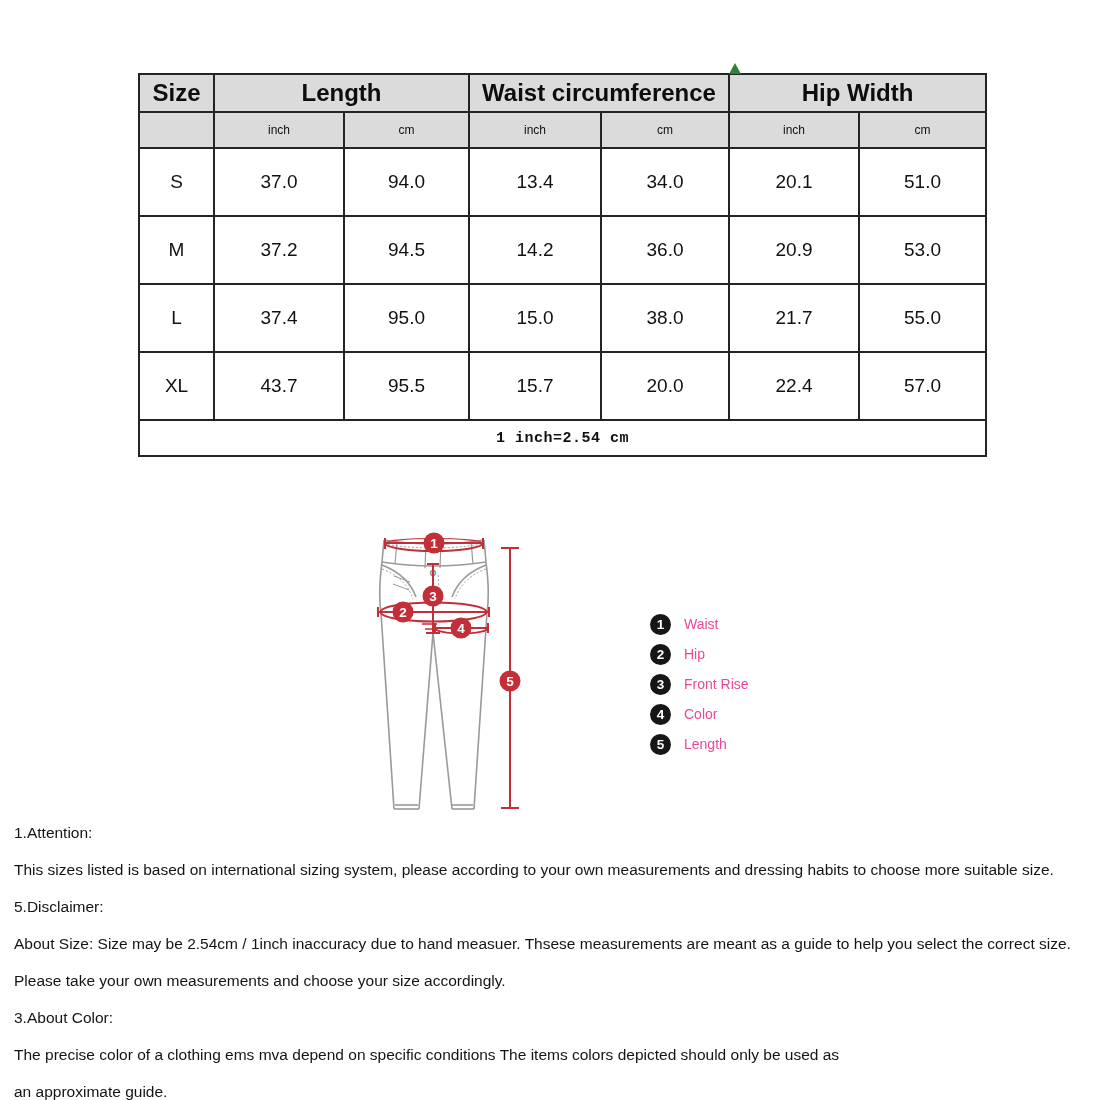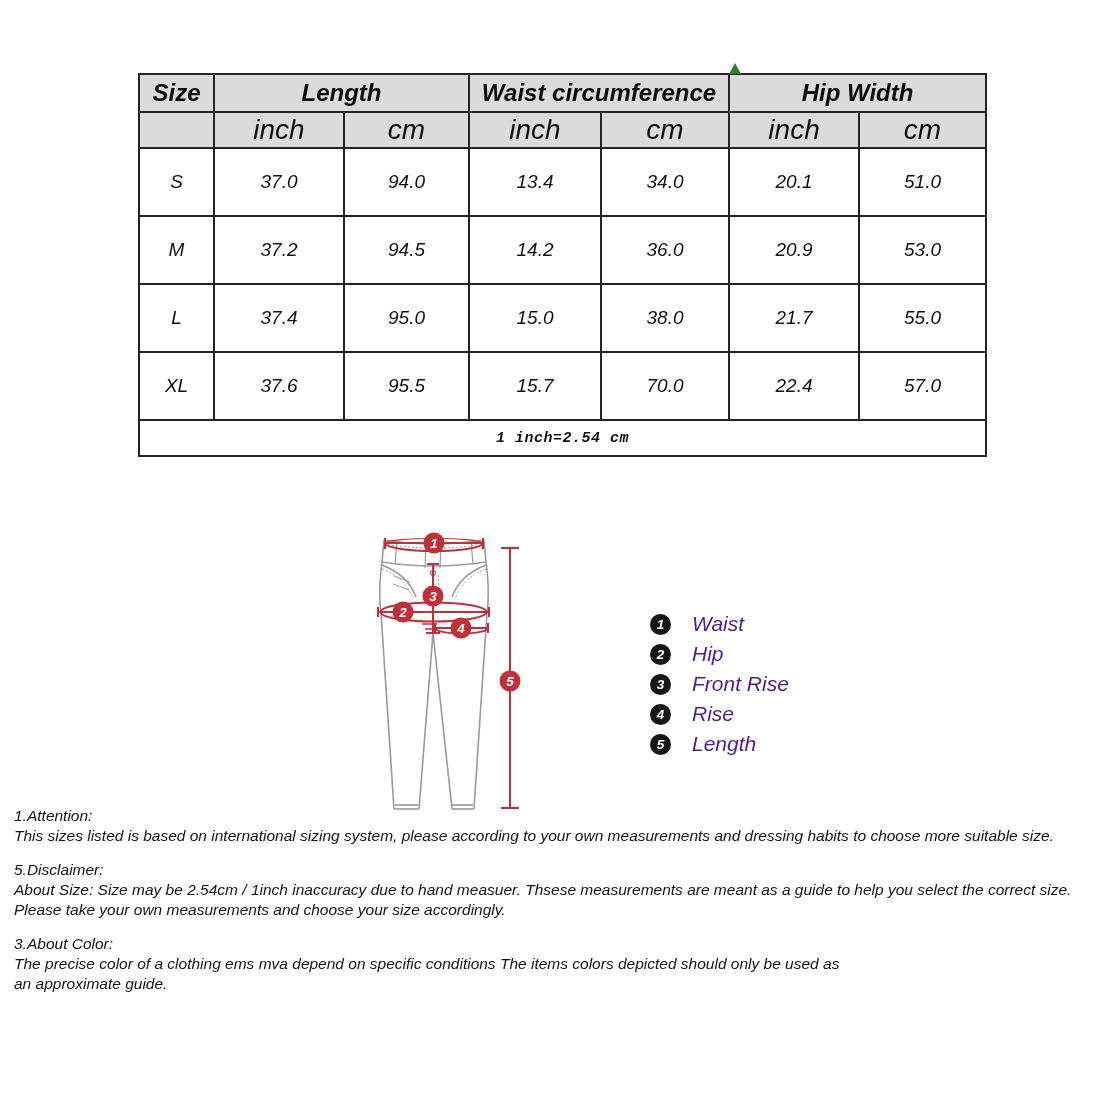--- a/index.html
+++ b/index.html
@@ -1,58 +1,58 @@
 <!DOCTYPE html>
 <html><head>
 <meta charset="utf-8">
 <style>
   html,body{margin:0;padding:0;background:#fff;}
   #canvas{
     position:relative;width:1100px;height:1100px;background:#ffffff;
-    font-family:"Liberation Sans",sans-serif;color:#111;overflow:hidden;font-style:italic;
+    font-family:"Liberation Sans",sans-serif;color:#111;overflow:hidden;
   }
 
   
   #size-table{
     position:absolute;left:138px;top:73px;width:847px;
     border-collapse:collapse;table-layout:fixed;
   }
   #size-table td,#size-table th{
     border:2px solid #242424;text-align:center;vertical-align:middle;
     padding:0;overflow:hidden;white-space:nowrap;
   }
   #size-table .grp{
     background:#dbdbdb;font-weight:bold;font-size:24px;height:36px;color:#0d0d0d;
   }
   #size-table .unit{
-    background:#dbdbdb;font-weight:normal;font-size:28px;height:34px;
+    background:#dbdbdb;font-weight:normal;font-size:12px;height:34px;
   }
   #size-table .dat{height:66px;font-size:19px;font-weight:normal;background:#fff;}
   #size-table .foot{
     height:34px;background:#fff;
     font-family:"Liberation Mono","DejaVu Sans Mono",monospace;
     font-weight:bold;font-size:15px;letter-spacing:.5px;margin-top:48px;
   }
   #corner-flag{position:absolute;left:726px;top:63px;width:18px;height:14px;}
 
   
   #pants-svg{position:absolute;left:370px;top:523px;}
   #legend{position:absolute;left:650px;top:609px;}
   .leg-row{display:flex;align-items:center;height:30px;}
   .leg-dot{
     width:21px;height:21px;border-radius:50%;background:#161616;color:#fff;
     font-size:13.5px;font-weight:bold;display:flex;align-items:center;
     justify-content:center;flex:0 0 21px;
   }
-  .leg-lab{margin-left:21px;font-size:21px;color:#4c1d95;}
+  .leg-lab{margin-left:13px;font-size:14px;color:#ec4899;}
 
   
   #notes{position:absolute;left:14px;top:806px;width:1082px;}
   .note{margin:0 0 14px 0;}
-  .note div{font-size:15.5px;line-height:20px;white-space:nowrap;color:#141414;}
+  .note div{font-size:15.5px;line-height:20px;white-space:nowrap;color:#141414;margin-top:17px;}
 </style>
 </head>
 <body>
 
 <div id="canvas">
 
   <table id="size-table">
     <colgroup>
       <col style="width:75px">
         <col style="width:130px">
@@ -100,24 +100,24 @@
         <td class="dat">L</td>
         <td class="dat">37.4</td>
         <td class="dat">95.0</td>
         <td class="dat">15.0</td>
         <td class="dat">38.0</td>
         <td class="dat">21.7</td>
         <td class="dat">55.0</td>
       </tr>
       <tr>
         <td class="dat">XL</td>
-        <td class="dat">37.6</td>
+        <td class="dat">43.7</td>
         <td class="dat">95.5</td>
         <td class="dat">15.7</td>
-        <td class="dat">70.0</td>
+        <td class="dat">20.0</td>
         <td class="dat">22.4</td>
         <td class="dat">57.0</td>
       </tr>
       <tr>
         <td class="foot" colspan="7">1 inch=2.54 cm</td>
       </tr>
     </tbody>
   </table>
 
   <svg id="corner-flag" viewBox="0 0 18 14">
@@ -188,21 +188,21 @@
     <div class="leg-row">
       <span class="leg-dot">2</span>
       <span class="leg-lab">Hip</span>
     </div>
     <div class="leg-row">
       <span class="leg-dot">3</span>
       <span class="leg-lab">Front Rise</span>
     </div>
     <div class="leg-row">
       <span class="leg-dot">4</span>
-      <span class="leg-lab">Rise</span>
+      <span class="leg-lab">Color</span>
     </div>
     <div class="leg-row">
       <span class="leg-dot">5</span>
       <span class="leg-lab">Length</span>
     </div>
   </div>
 
   <div id="notes">
     <div class="note">
       <div>1.Attention:</div>

